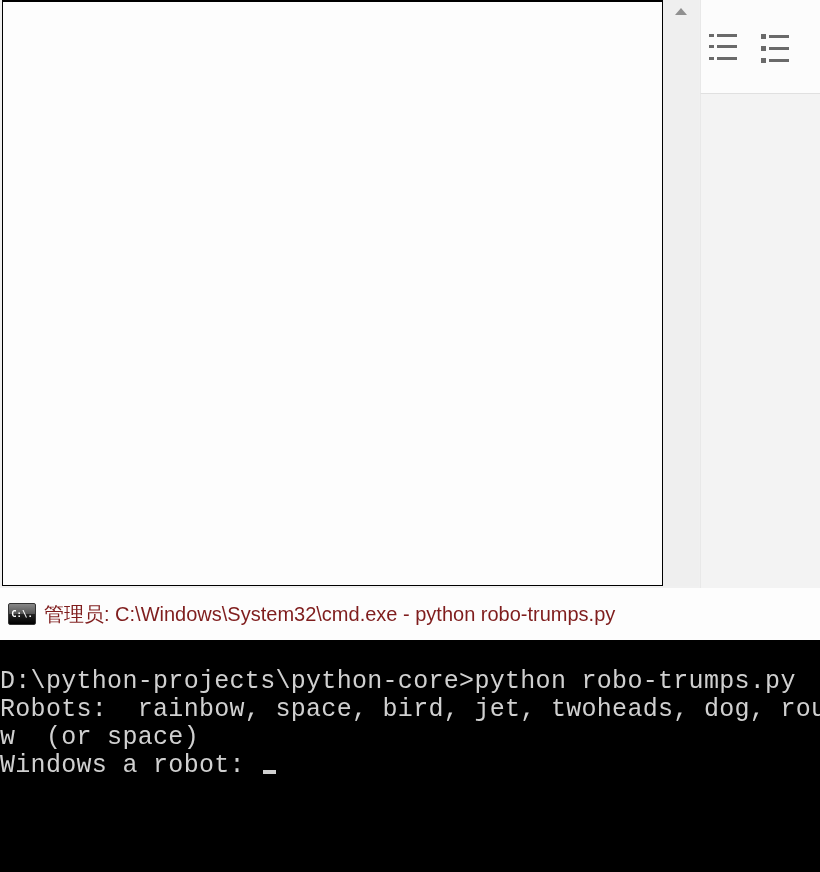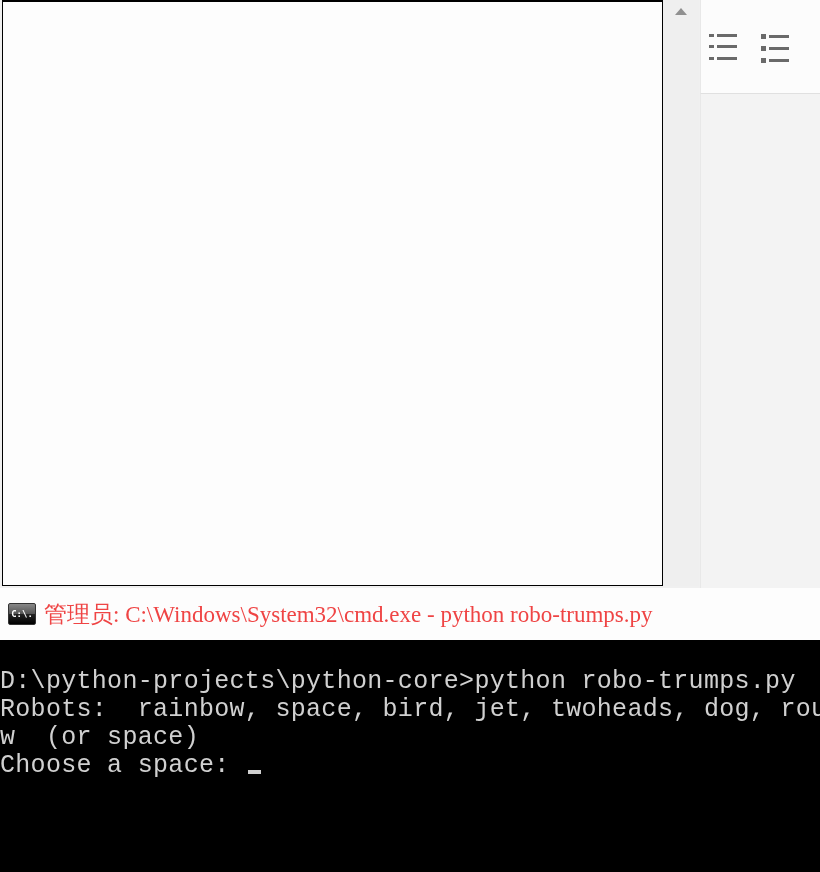--- a/index.html
+++ b/index.html
@@ -153,24 +153,23 @@
       border-radius: 2px;
     }
     .cmd-icon-text {
       color: #fff;
       font-size: 9px;
       font-family: "Consolas", monospace;
       font-weight: bold;
       line-height: 1;
     }
     .title-text {
-      font-size: 23px;
-      color: #ef4444;
+      font-size: 20px;
+      color: #7f1d1d;
       white-space: nowrap;
-      font-family: Liberation Serif, serif;
     }
     .terminal {
       height: 232px;
       background: #000;
       padding-top: 28px;
       padding-left: 0;
       font-family: "NSimSun", "SimSun", "Courier New", monospace;
       font-size: 25px;
       color: #d0d0d0;
       line-height: 1.12;
@@ -237,13 +236,13 @@
 <div class="title-bar">
   <div class="cmd-icon">
     <span class="cmd-icon-text">C:\.</span>
   </div>
   <span class="title-text">管理员: C:\Windows\System32\cmd.exe - python  robo-trumps.py</span>
 </div>
 
 <div class="terminal"><span>D:\python-projects\python-core&gt;python robo-trumps.py</span>
 <span>Robots:  rainbow, space, bird, jet, twoheads, dog, round, b</span>
 <span>w  (or space)</span>
-<span>Choose a space: </span><span class="cursor"></span></div>
+<span>Windows a robot: </span><span class="cursor"></span></div>
 
 </body></html>

